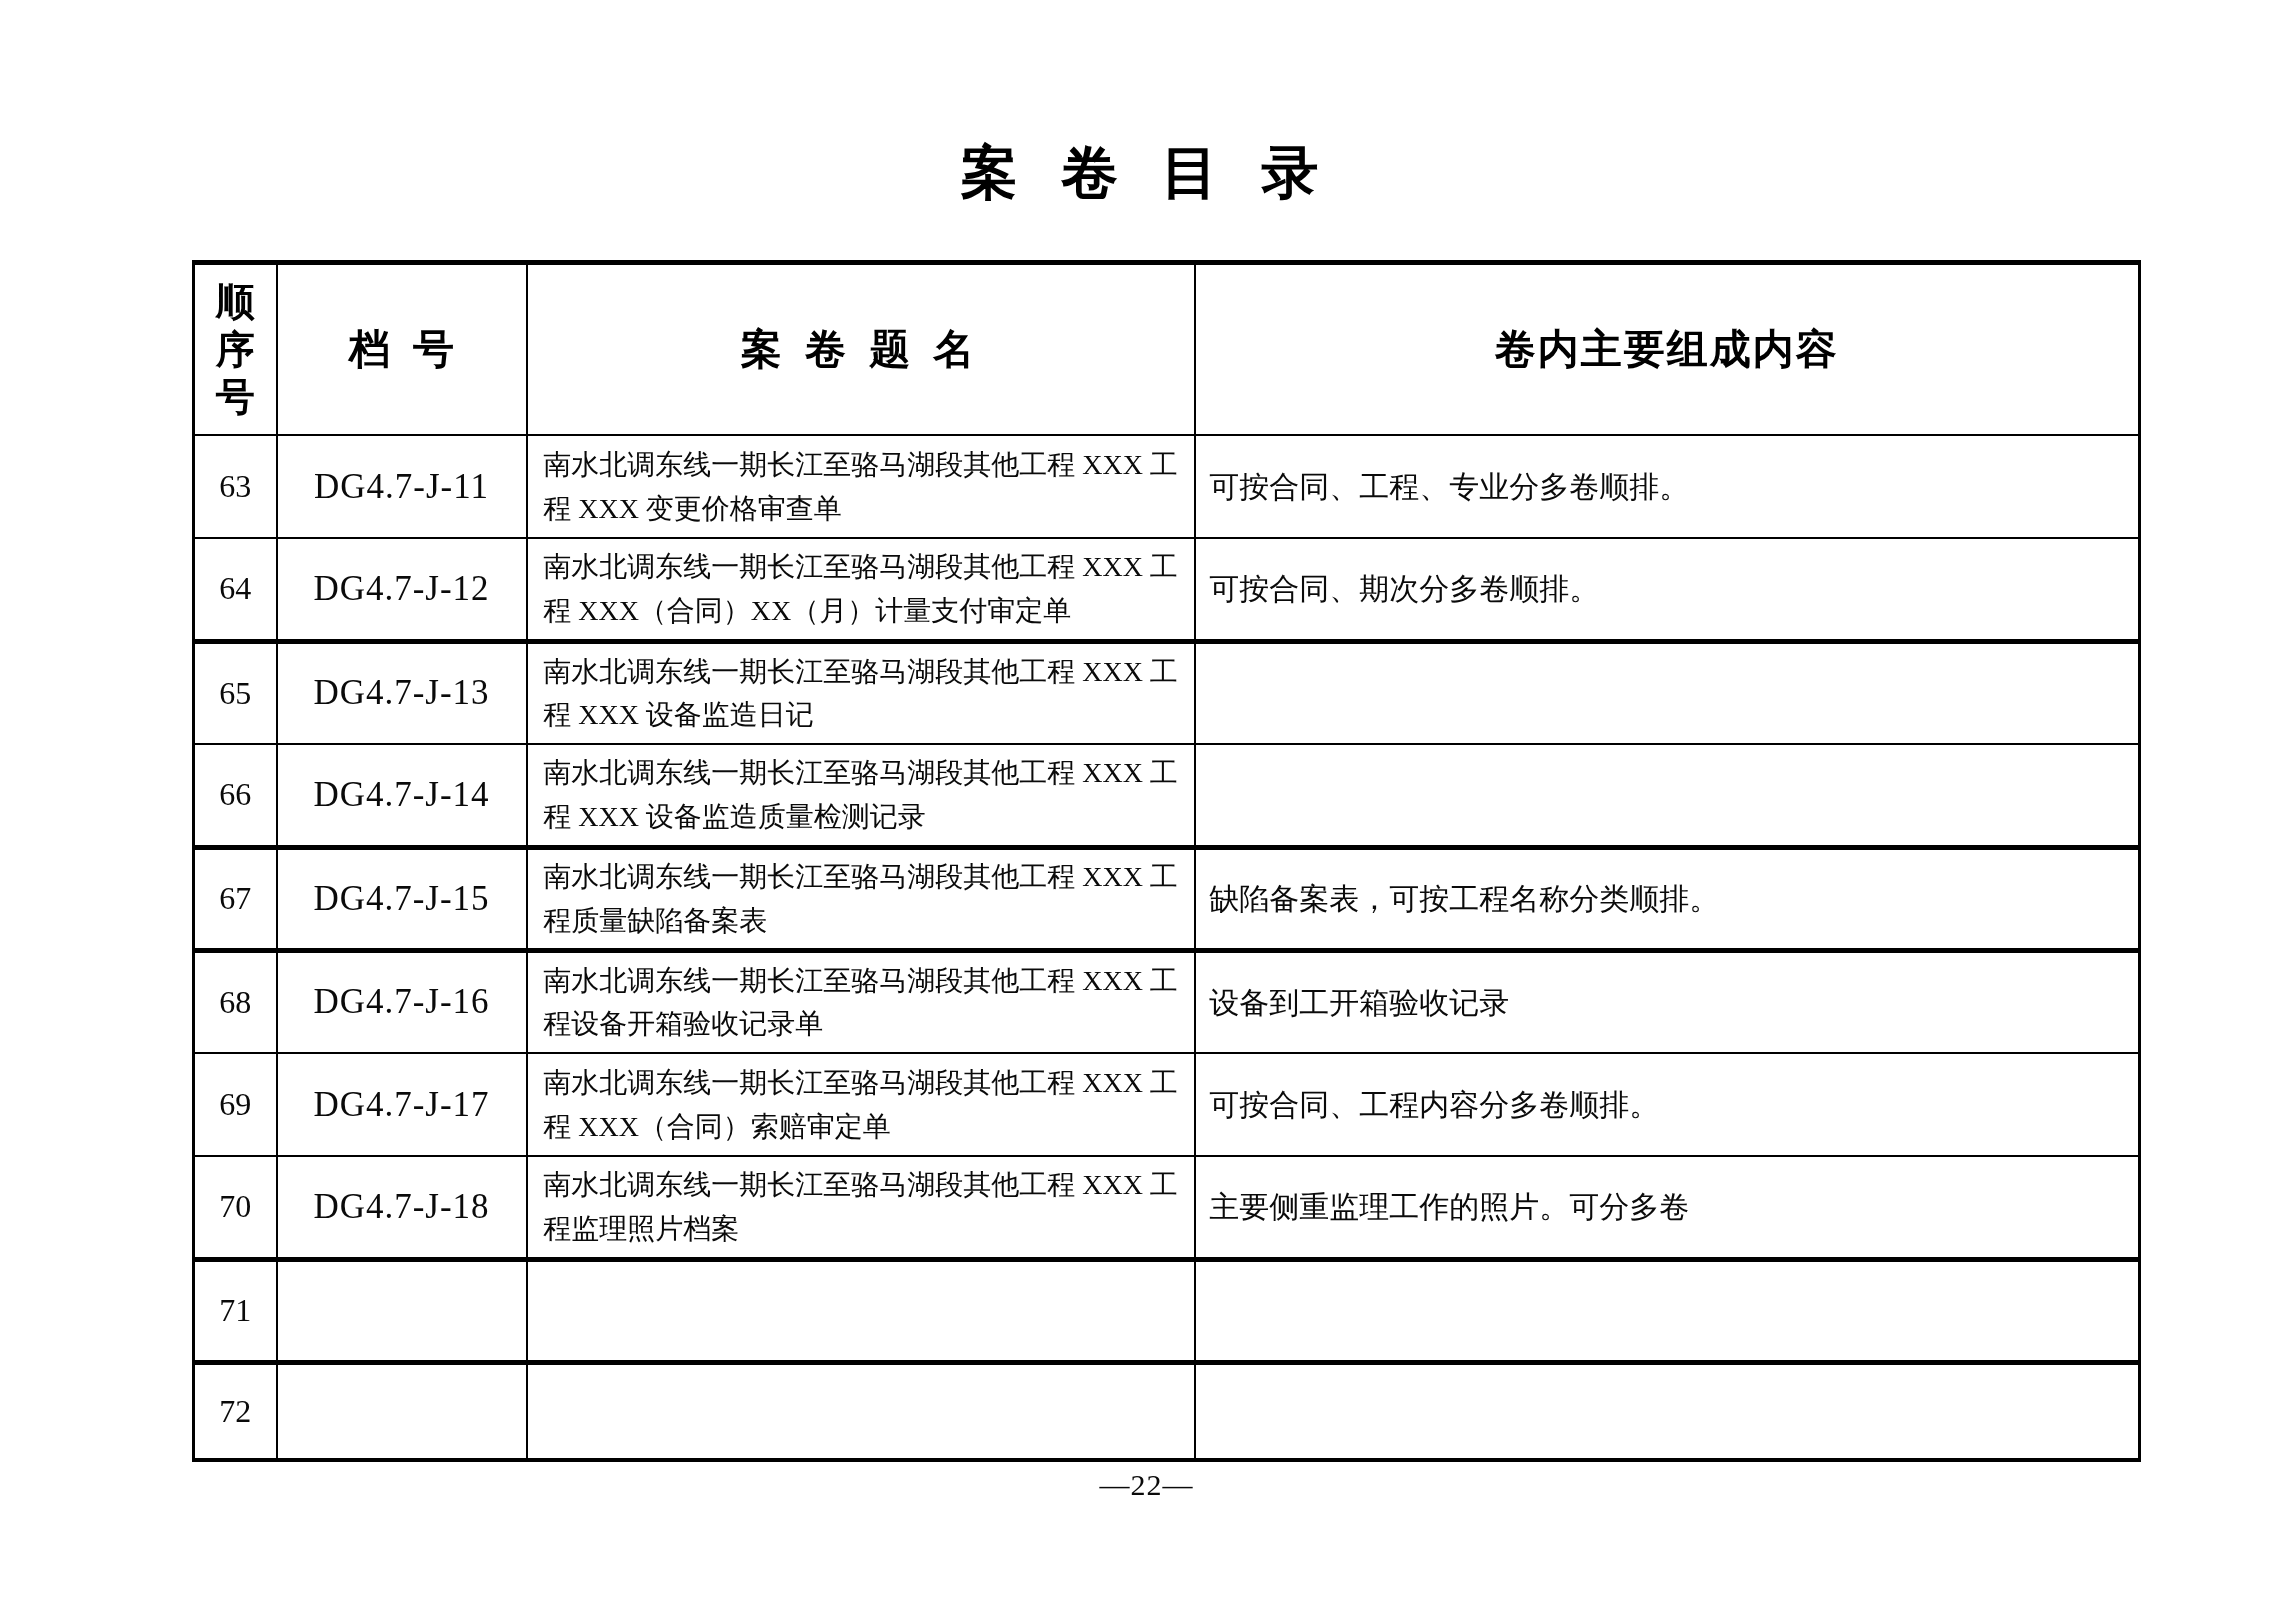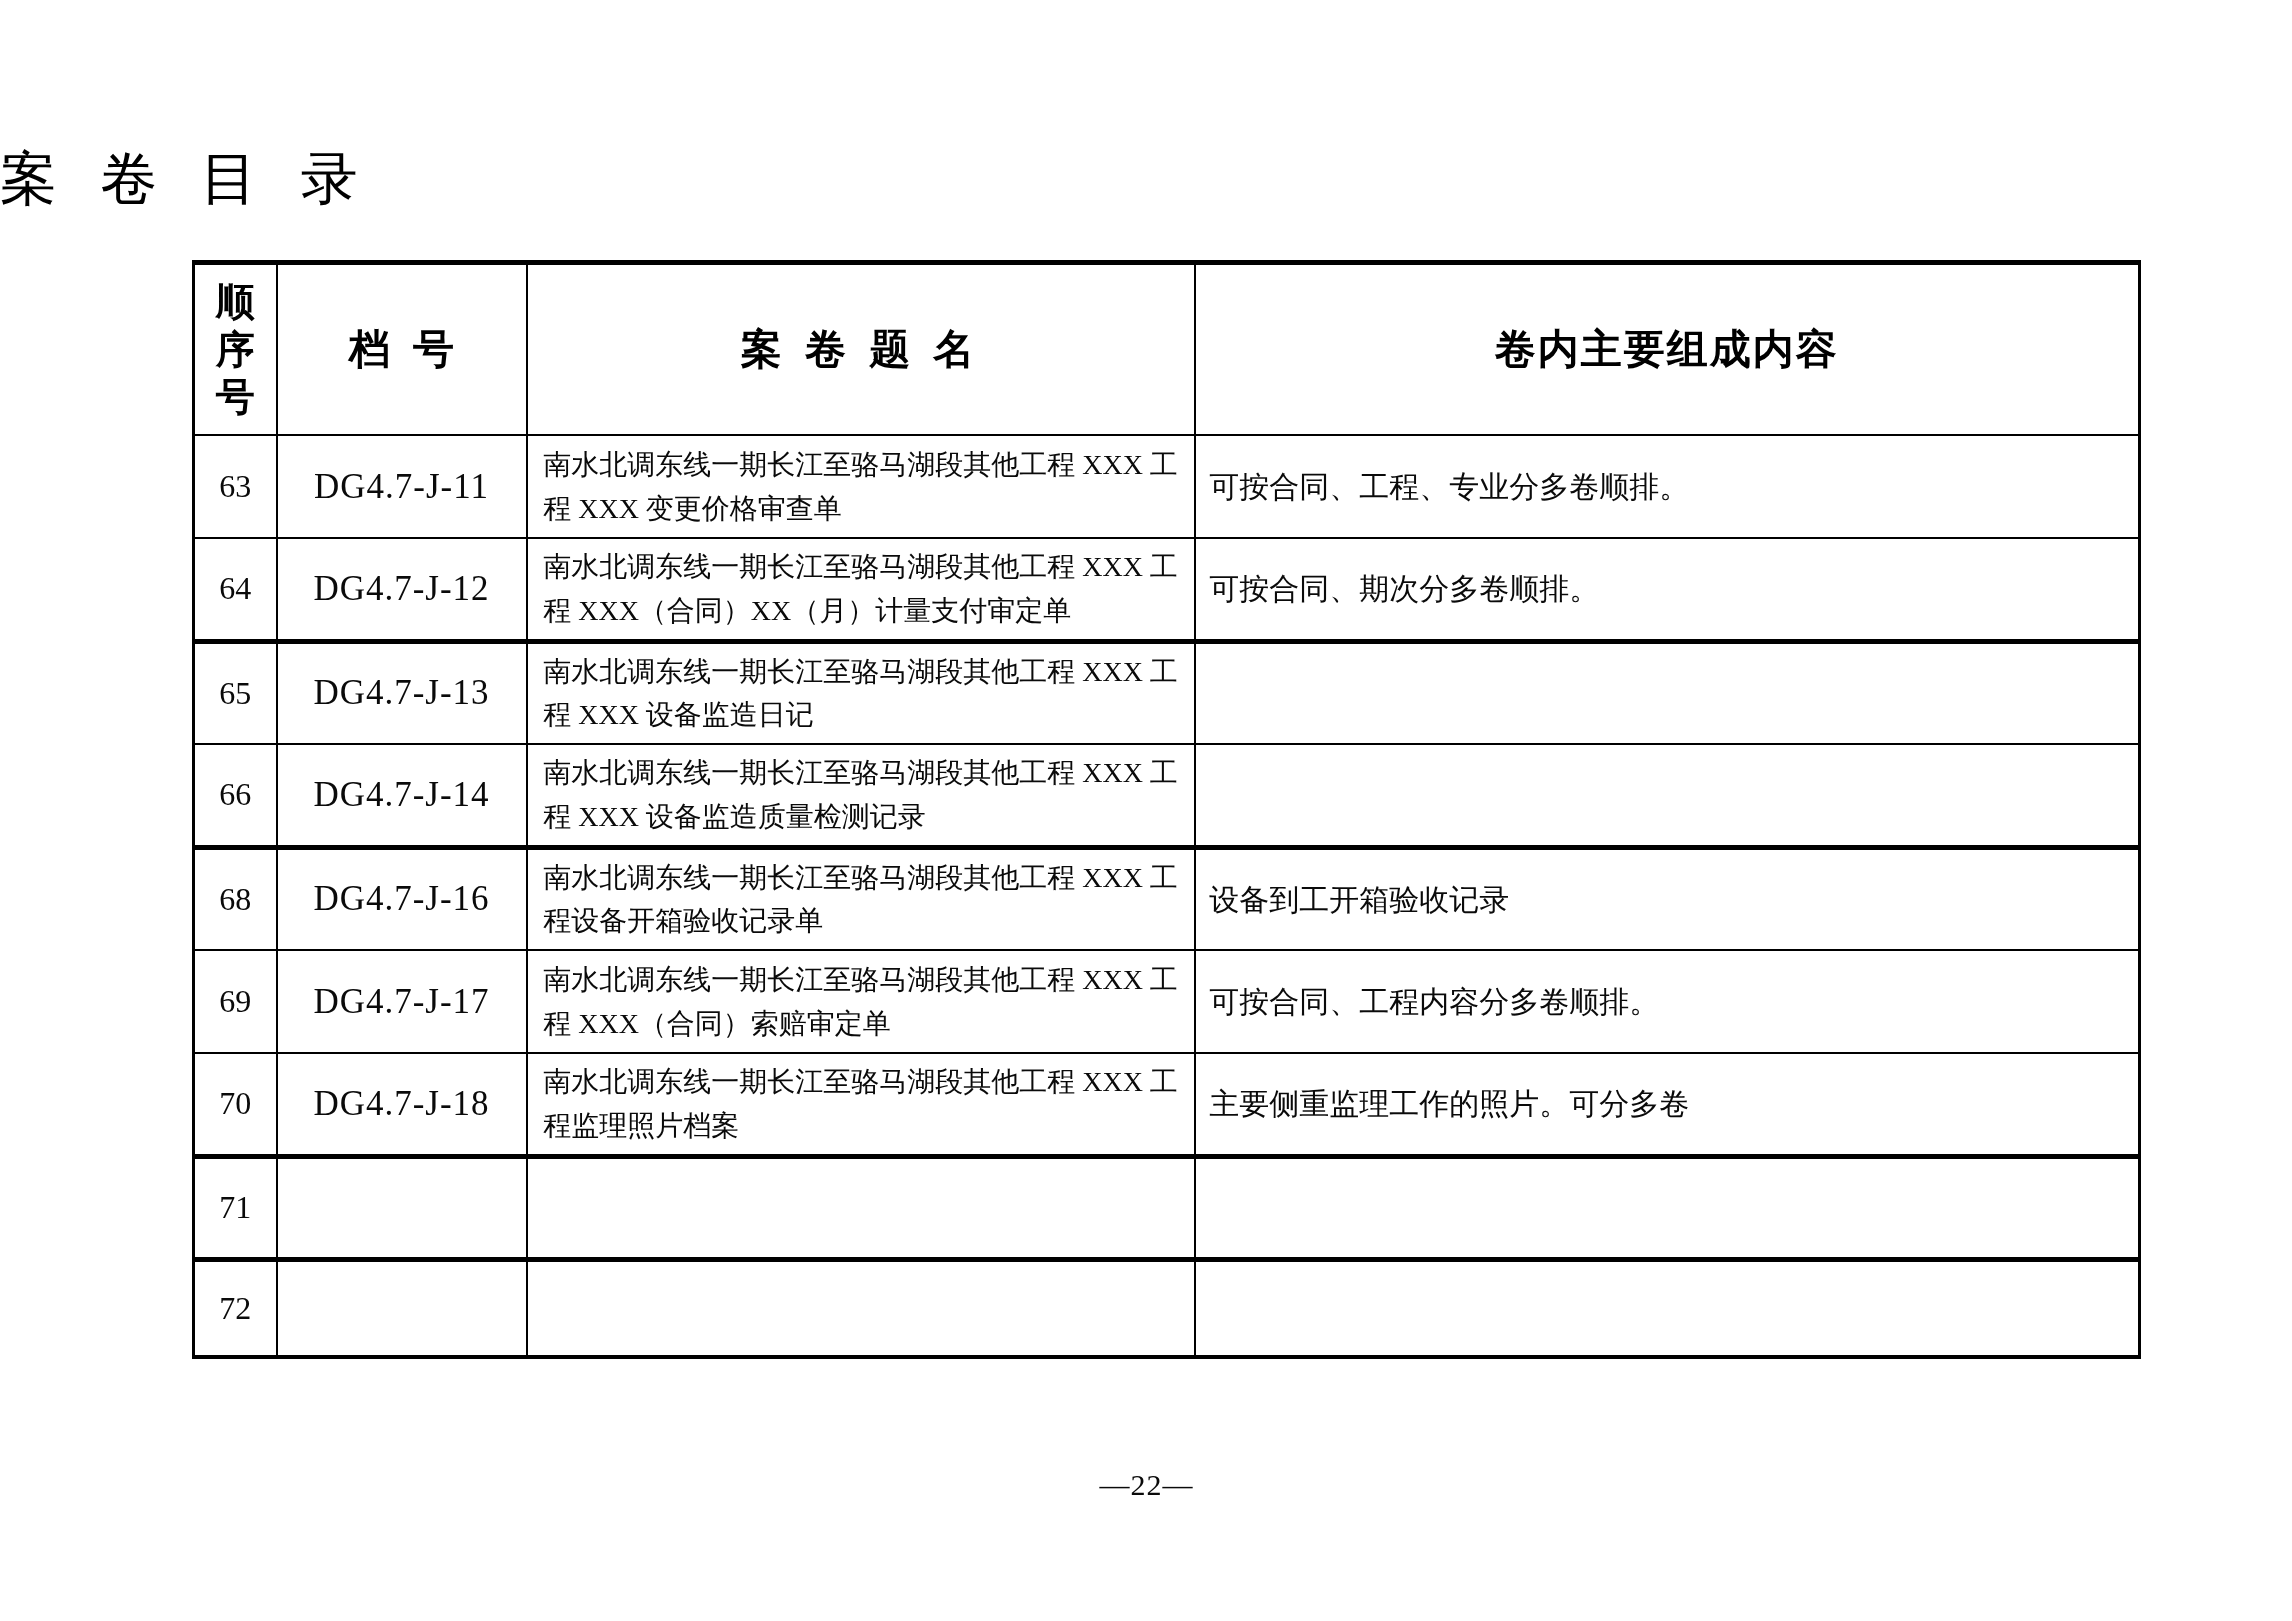--- a/index.html
+++ b/index.html
@@ -13,26 +13,26 @@
     color: #0a0a0a;
   }
   .page {
     position: relative;
     width: 2293px;
     height: 1621px;
     background: #ffffff;
   }
   .doc-title {
     position: absolute;
-    top: 141px;
+    top: 135px;
     left: 0;
     width: 100%;
-    text-align: left;
+    text-align: center;
     font-family: "Liberation Sans", "DejaVu Sans", sans-serif;
-    font-weight: 400;
+    font-weight: 700;
     font-size: 57px;
     letter-spacing: 13.7px;
     white-space: pre-wrap;
     color: #000;
   }
   table.catalog {
     position: absolute;
     left: 192px;
     top: 260px;
     width: 1947px;
@@ -146,20 +146,26 @@
         <td class="fileno-cell">DG4.7-J-13</td>
         <td class="title-cell">南水北调东线一期长江至骆马湖段其他工程 XXX 工程 XXX 设备监造日记</td>
         <td class="content-cell"></td>
       </tr>
       <tr class="thick">
         <td class="seq-cell">66</td>
         <td class="fileno-cell">DG4.7-J-14</td>
         <td class="title-cell">南水北调东线一期长江至骆马湖段其他工程 XXX 工程 XXX 设备监造质量检测记录</td>
         <td class="content-cell"></td>
       </tr>
+      <tr class="thick">
+        <td class="seq-cell">67</td>
+        <td class="fileno-cell">DG4.7-J-15</td>
+        <td class="title-cell">南水北调东线一期长江至骆马湖段其他工程 XXX 工程质量缺陷备案表</td>
+        <td class="content-cell">缺陷备案表，可按工程名称分类顺排。</td>
+      </tr>
       <tr>
         <td class="seq-cell">68</td>
         <td class="fileno-cell">DG4.7-J-16</td>
         <td class="title-cell">南水北调东线一期长江至骆马湖段其他工程 XXX 工程设备开箱验收记录单</td>
         <td class="content-cell">设备到工开箱验收记录</td>
       </tr>
       <tr>
         <td class="seq-cell">69</td>
         <td class="fileno-cell">DG4.7-J-17</td>
         <td class="title-cell">南水北调东线一期长江至骆马湖段其他工程 XXX 工程 XXX（合同）索赔审定单</td>

